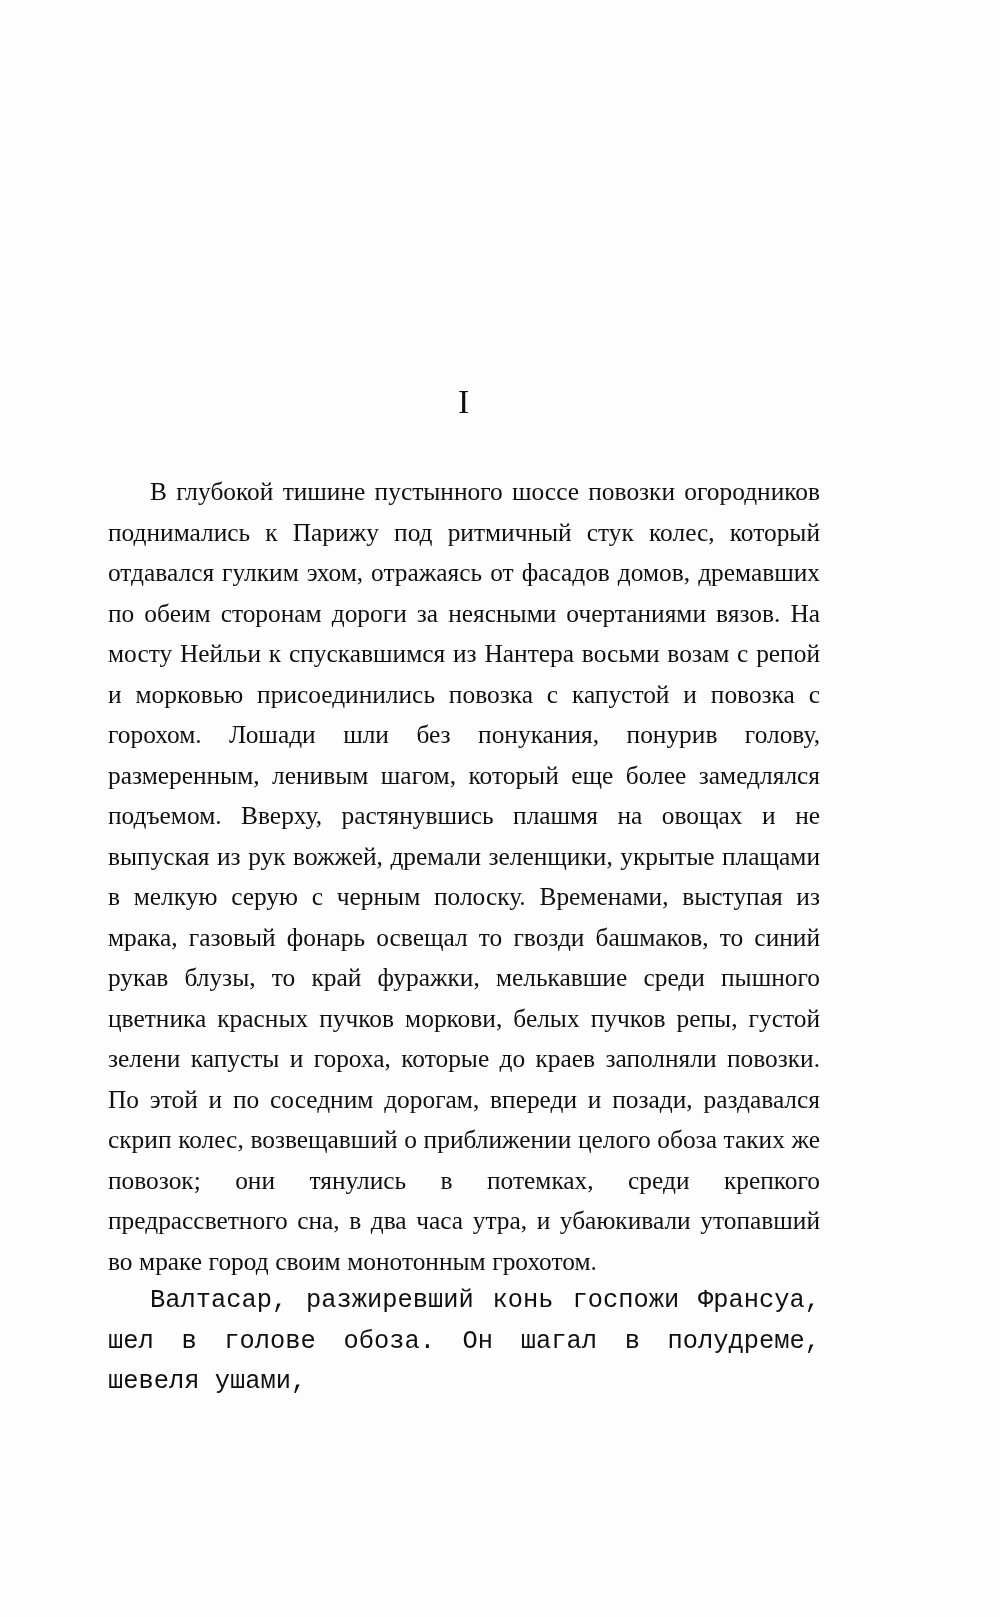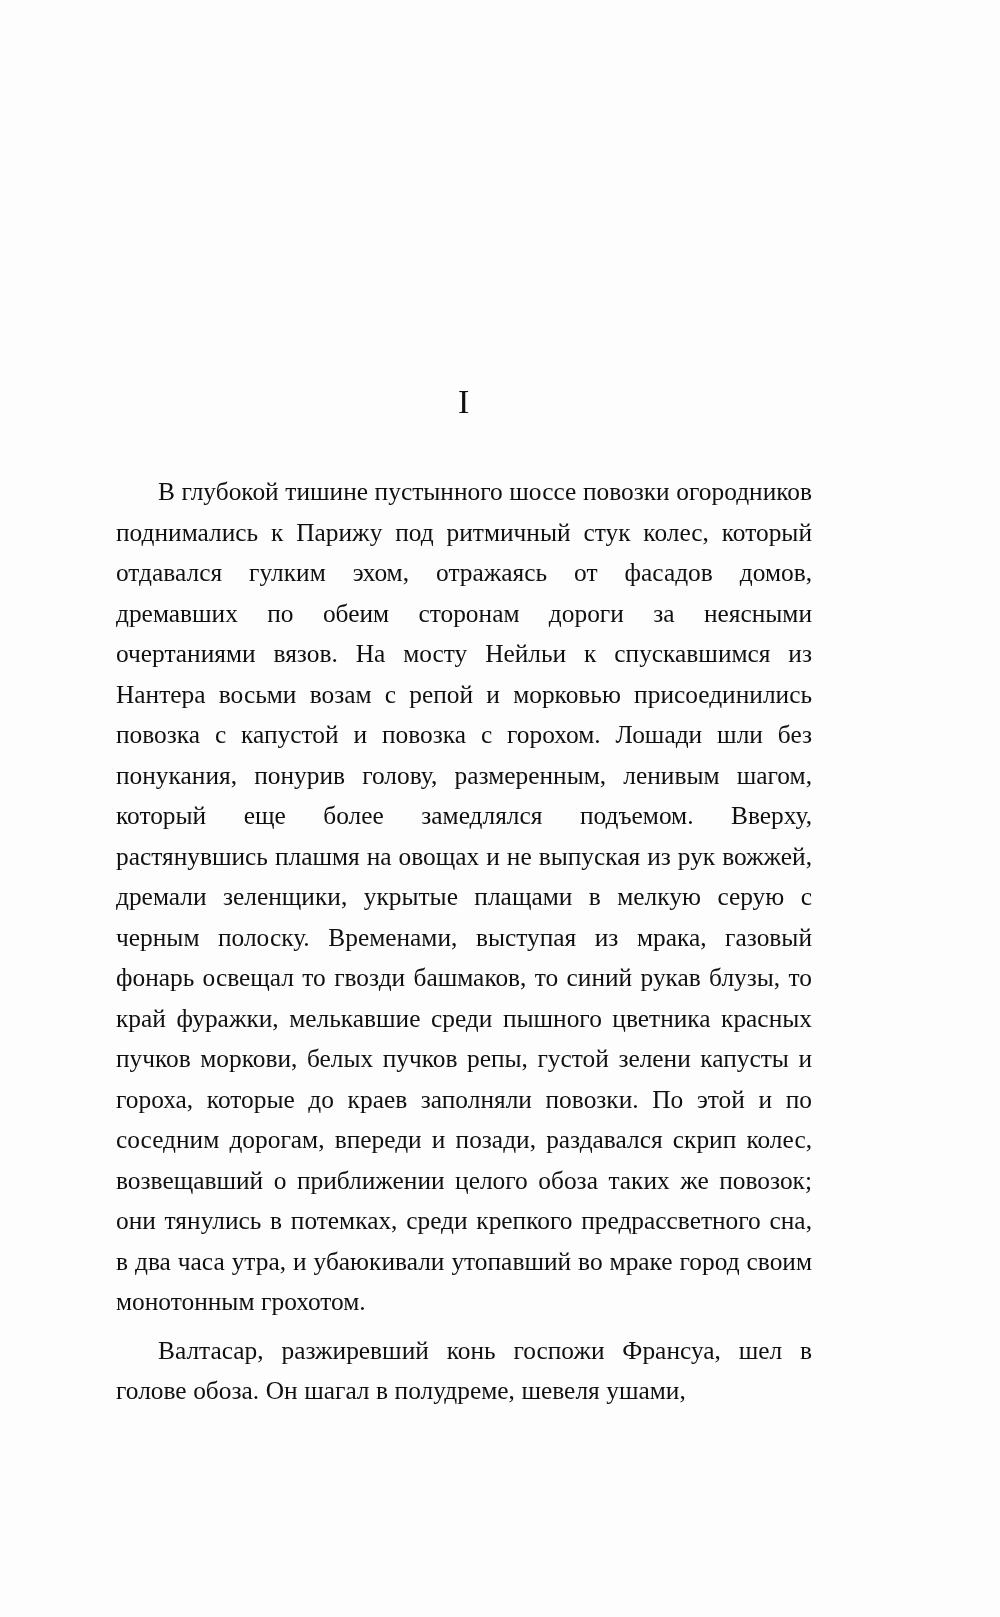--- a/index.html
+++ b/index.html
@@ -29,32 +29,33 @@
   .chapter-number {
     text-align: center;
     font-size: 34px;
     line-height: 1;
     margin: 0 0 52px 0;
     font-weight: 400;
     letter-spacing: 0.5px;
     color: #111111;
   }
   p.body-par {
-    margin: 8px;
+    margin: 0;
     font-size: 25.4px;
     line-height: 40.5px;
     text-align: justify;
     text-justify: inter-word;
     text-indent: 42px;
     color: #101010;
     hyphens: manual;
     word-spacing: 0.2px;
   }
   p.body-par + p.body-par {
     margin-top: 0;
+    font-family: Liberation Mono, monospace;
   }
 </style>
 </head>
 <body>
 
 <div class="page">
   <div class="text-block">
     <h1 class="chapter-number">I</h1>
     <p class="body-par">В глубокой тишине пустынного шоссе повозки огородников поднимались к Парижу под ритмичный стук колес, который отдавался гулким эхом, отражаясь от фасадов домов, дремавших по обеим сторонам дороги за неясными очертаниями вязов. На мосту Нейльи к спускавшимся из Нантера восьми возам с репой и морковью присоединились повозка с капустой и повозка с горохом. Лошади шли без понукания, понурив голову, размеренным, ленивым шагом, который еще более замедлялся подъемом. Вверху, растянувшись плашмя на овощах и не выпуская из рук вожжей, дремали зеленщики, укрытые плащами в мелкую серую с черным полоску. Временами, выступая из мрака, газовый фонарь освещал то гвозди башмаков, то синий рукав блузы, то край фуражки, мелькавшие среди пышного цветника красных пучков моркови, белых пучков репы, густой зелени капусты и гороха, которые до краев заполняли повозки. По этой и по соседним дорогам, впереди и позади, раздавался скрип колес, возвещавший о приближении целого обоза таких же повозок; они тянулись в потемках, среди крепкого предрассветного сна, в два часа утра, и убаюкивали утопавший во мраке город своим монотонным грохотом.</p>
     <p class="body-par">Валтасар, разжиревший конь госпожи Франсуа, шел в голове обоза. Он шагал в полудреме, шевеля ушами,</p>

